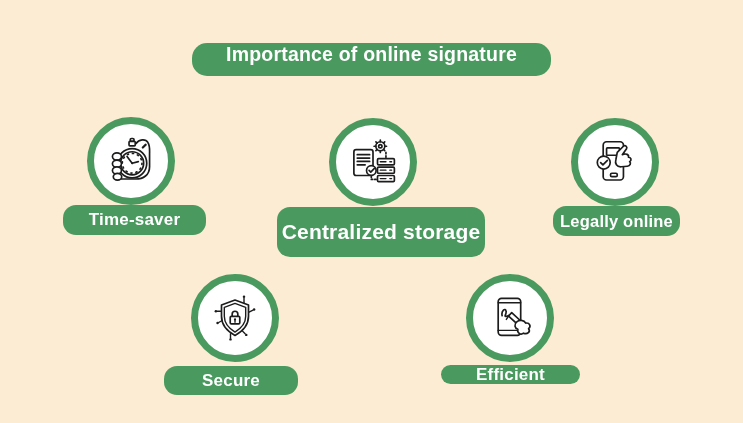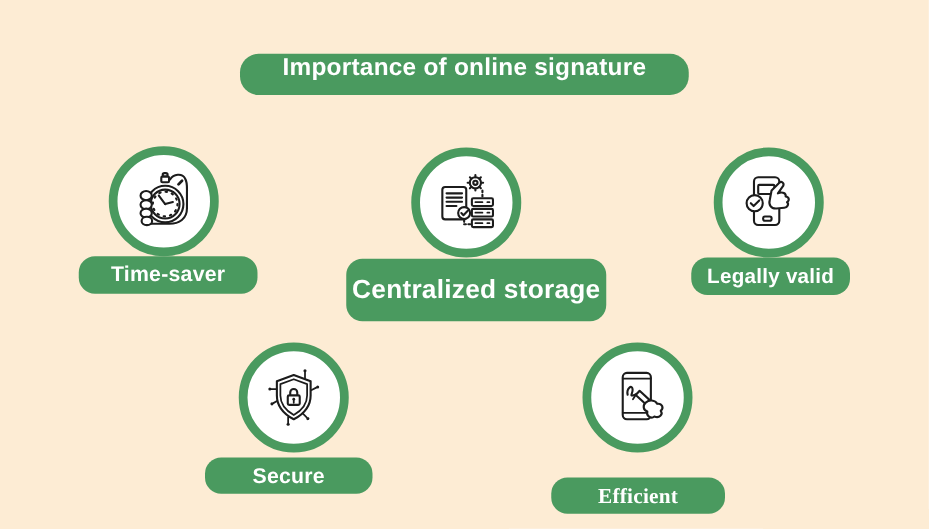--- a/index.html
+++ b/index.html
@@ -35,21 +35,21 @@
   .c1{left:87px;  top:117px;}
   .l1{left:63px;  top:205px; width:143px; height:30px;}
   .c2{left:329px; top:118px;}
   .l2{left:277px; top:207px; width:208px; height:50px; font-size:21px; line-height:1.3;}
   .c3{left:571px; top:118px;}
   .l3{left:553px; top:206px; width:127px; height:30px; font-size:16.5px;}
   
   .c4{left:191px; top:274px;}
   .l4{left:164px; top:366px; width:134px; height:29px;}
   .c5{left:466px; top:274px;}
-  .l5{left:441px; top:382px; width:139px; height:29px;font-family:Liberation Serif, serif;}
+  .l5{left:441px; top:365px; width:139px; height:19px;}
   svg.icon{display:block;}
 </style>
 </head>
 <body>
 
 <div class="canvas">
 
   <div class="title-pill">
     <span>Importance of online signature</span>
   </div>
@@ -100,21 +100,21 @@
     <svg class="icon" viewBox="0 0 96 96" width="54" height="54" fill="none" stroke="#1c1c1c" stroke-width="3" stroke-linecap="round" stroke-linejoin="round">
       <rect x="27" y="12" width="36" height="68" rx="6" fill="#fff"></rect>
       <rect x="33" y="23" width="23" height="13" rx="1.5"></rect>
       <rect x="40" y="68" width="12" height="6" rx="2.5"></rect>
       <circle cx="28" cy="49" r="11.5" fill="#fff"></circle>
       <path d="M22.5,49 l4,4 l8,-8"></path>
       <path fill="#fff" d="M52,31 L63,20 C66,17 70.5,20.5 68.5,24.5 L61,35 C68,32 73,35 72,39.5 C77,40 78,45 74,47.5 C77,50 75,55 70,55.5 L59,56.5 C51,57 47.5,51 49.5,44 Z"></path>
     </svg>
   </div>
   <div class="label l3">
-    <span>Legally valid</span>
+    <span>Legally online</span>
   </div>
 
   <div class="circle c4">
     <svg class="icon" viewBox="0 0 96 96" width="54" height="54" fill="none" stroke="#1c1c1c" stroke-width="3" stroke-linecap="round" stroke-linejoin="round">
       <path d="M24,36 H16 M26,52 L19,56 M72,38 L80,34 M64,22 V12 M60,70 L66,76 M40,76 V84" stroke-width="2.5"></path>
       <circle cx="14" cy="36" r="2.2" fill="#1c1c1c" stroke="none"></circle>
       <circle cx="17" cy="57" r="2.2" fill="#1c1c1c" stroke="none"></circle>
       <circle cx="82" cy="33" r="2.2" fill="#1c1c1c" stroke="none"></circle>
       <circle cx="64" cy="10" r="2.2" fill="#1c1c1c" stroke="none"></circle>
       <circle cx="68" cy="78" r="2.2" fill="#1c1c1c" stroke="none"></circle>

